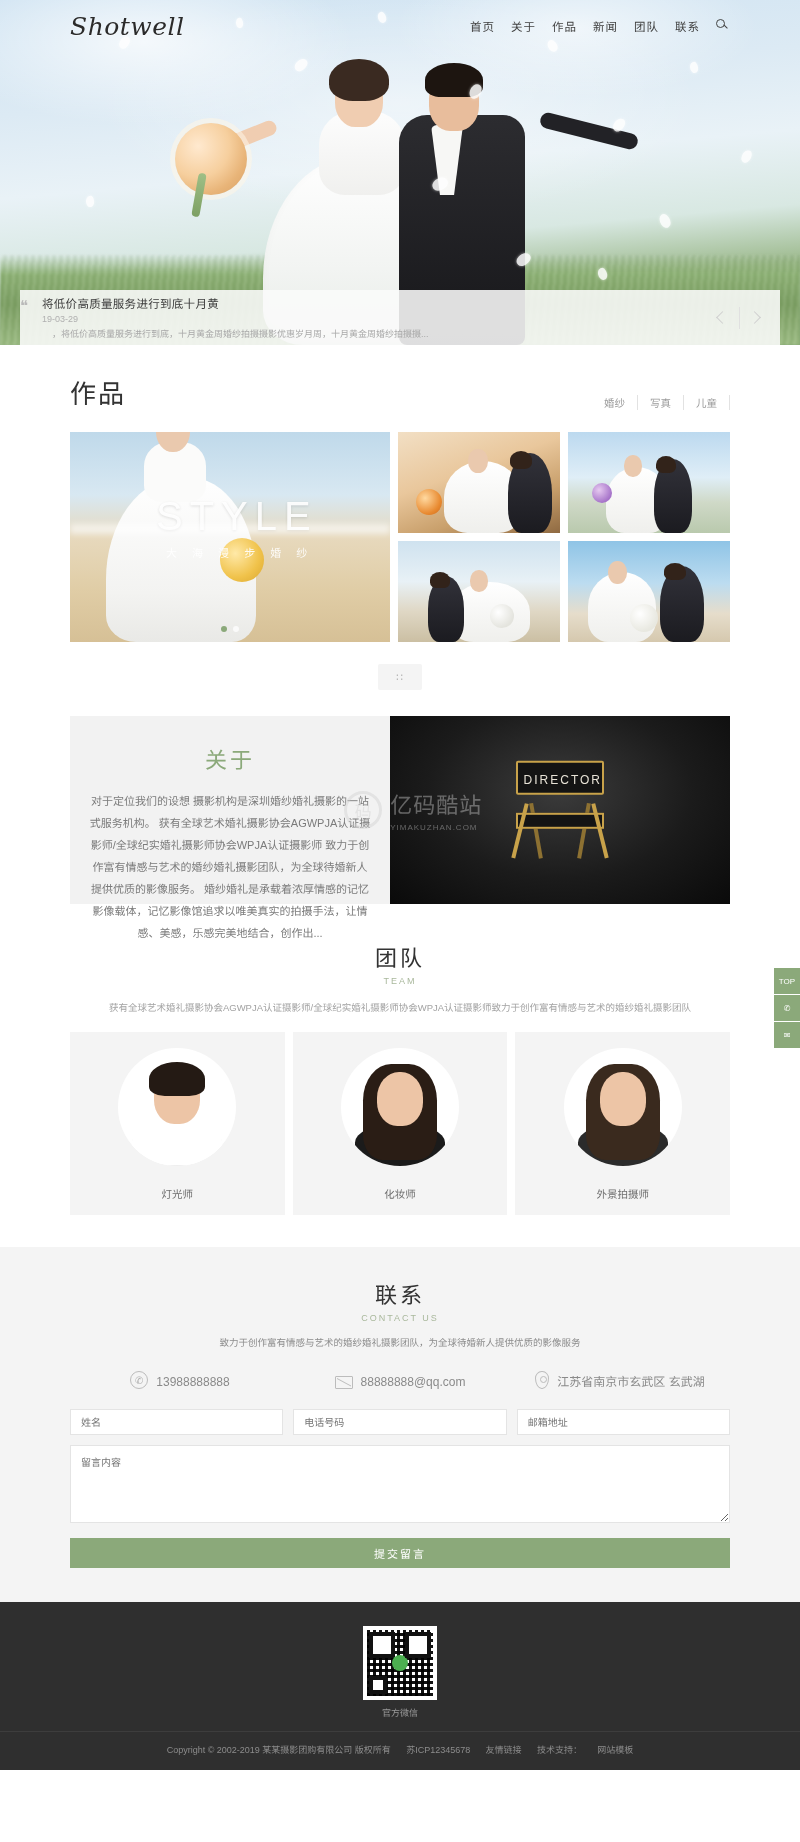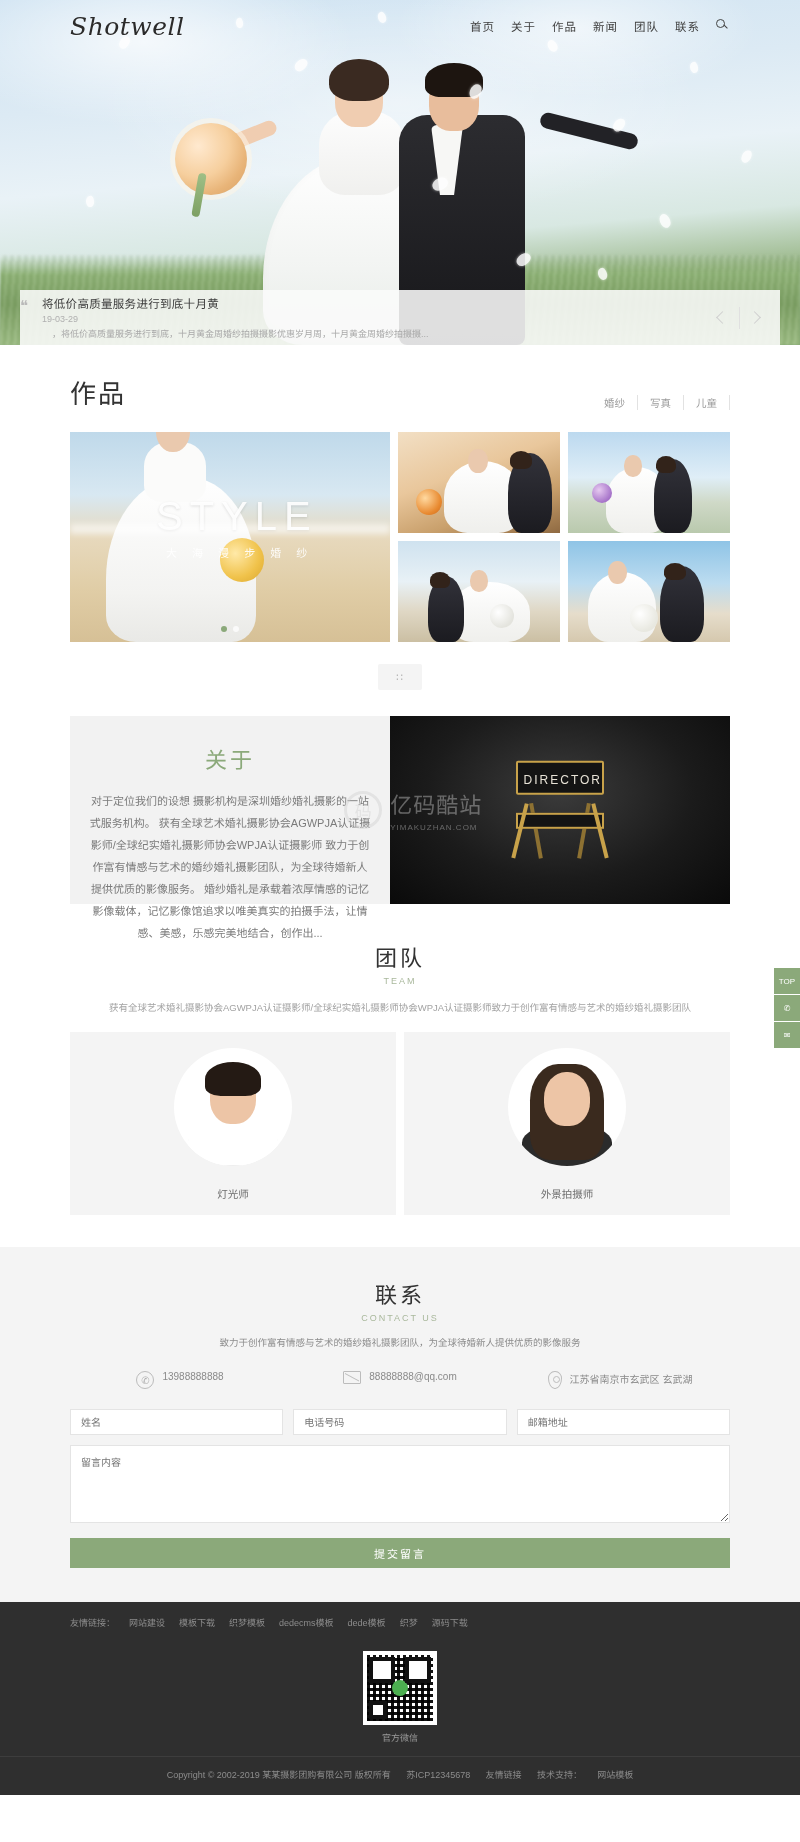--- a/index.html
+++ b/index.html
@@ -233,21 +233,21 @@
   .av-body{ position:absolute; left:50%; transform:translateX(-50%); bottom:0; width:90px; height:42px; border-radius:44% 44% 0 0; }
   .av-long{ position:absolute; left:50%; transform:translateX(-50%); top:16px; width:74px; height:96px; border-radius:38% 38% 26% 26%; }
   .member-name{ font-size:10.5px; color:#6e6e6e; padding:8px 0 14px; }
 
   
   .contact{ background:#f4f4f4; padding:30px 0 34px; }
   .contact-title{ text-align:center; font-size:22px; color:#333; letter-spacing:3px; font-weight:400; }
   .contact-en{ text-align:center; font-size:9px; color:#a9b89c; letter-spacing:2px; margin:4px 0 12px; }
   .contact-desc{ text-align:center; font-size:9.5px; color:#8c8c8c; margin-bottom:22px; }
   .cinfo{ display:flex; margin-bottom:20px; }
-  .ci{ flex:1; display:flex; align-items:flex-start; justify-content:center; gap:8px; font-size:10px; color:#8a8a8a; }
+  .ci{ flex:1; display:flex; align-items:flex-end; justify-content:center; gap:8px; font-size:12px; color:#8a8a8a; }
   .ci-ic{ width:18px; height:18px; border:1px solid #bcbcbc; border-radius:50%; position:relative; flex:none; }
   .ic-phone:after{ content:"✆"; position:absolute; inset:0; display:flex; align-items:center; justify-content:center; font-size:10px; color:#aeaeae; }
   .ci-mail{ width:18px; height:13px; border:1px solid #bcbcbc; border-radius:1px; position:relative; flex:none; }
   .ci-mail:after{ content:""; position:absolute; left:1px; top:1px; width:14px; height:8px; border-top:1px solid #bcbcbc; transform:skewY(28deg); transform-origin:left top; }
   .ci-pin{ width:14px; height:18px; border:1px solid #bcbcbc; border-radius:50% 50% 50% 50%/42% 42% 62% 62%; position:relative; flex:none; }
   .ci-pin:after{ content:""; position:absolute; left:4px; top:4px; width:5px; height:5px; border:1px solid #bcbcbc; border-radius:50%; }
 
   .frow{ display:flex; gap:10px; margin-bottom:10px; }
   .fin{
     flex:1; height:26px; background:#fff; border:1px solid #e4e4e4;
@@ -466,20 +466,29 @@
           <div class="member">
             <div class="avatar">
               <div class="av-body" style="background:#fff;box-shadow:0 -1px 0 #eee inset;"></div>
               <div class="av-head"></div>
               <div class="av-hair" style="background:#241a14;"></div>
             </div>
             <div class="member-name">灯光师</div>
           </div>
           <div class="member">
             <div class="avatar">
+              <div class="av-body" style="background:#1b1b1b;"></div>
+              <div class="av-head"></div>
+              <div class="av-long" style="background:#2a1d15;"></div>
+              <div class="av-head" style="z-index:2;top:24px;"></div>
+            </div>
+            <div class="member-name">化妆师</div>
+          </div>
+          <div class="member">
+            <div class="avatar">
               <div class="av-body" style="background:#2b2b2b;"></div>
               <div class="av-long" style="background:#3a2a1e;"></div>
               <div class="av-head" style="z-index:2;top:24px;"></div>
             </div>
             <div class="member-name">外景拍摄师</div>
           </div>
         </div>
       </section>
     </div>
   </section>
@@ -511,32 +520,20 @@
           <input class="fin" type="text" placeholder="电话号码" style="">
           <input class="fin" type="text" placeholder="邮箱地址" style="">
         </div>
         <textarea class="fta" placeholder="留言内容" style=""></textarea>
         <button class="submit">提交留言</button>
       </form>
     </div>
   </section>
 
   <footer class="footer">
-    <div class="inner">
-      <div class="flinks">
-        <a href="#">友情链接：</a>
-        <a href="#">网站建设</a>
-        <a href="#">模板下载</a>
-        <a href="#">织梦模板</a>
-        <a href="#">dedecms模板</a>
-        <a href="#">dede模板</a>
-        <a href="#">织梦</a>
-        <a href="#">源码下载</a>
-      </div>
-    </div>
     <div class="qrwrap">
       <div class="qr">
         <div class="qr-inner">
             <span class="qr-dot"></span>
             <span class="qr-logo"></span>
           </div>
       </div>
       <div class="qr-cap">官方微信</div>
     </div>
     <div class="copy">

